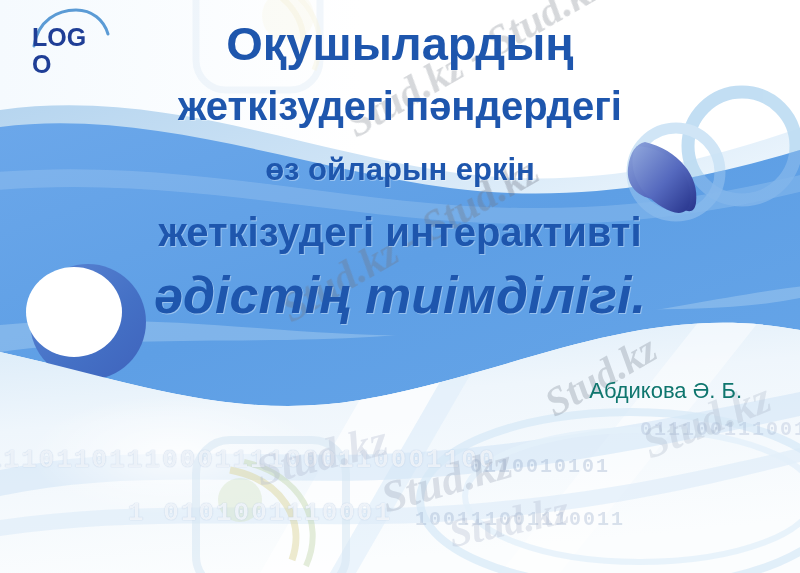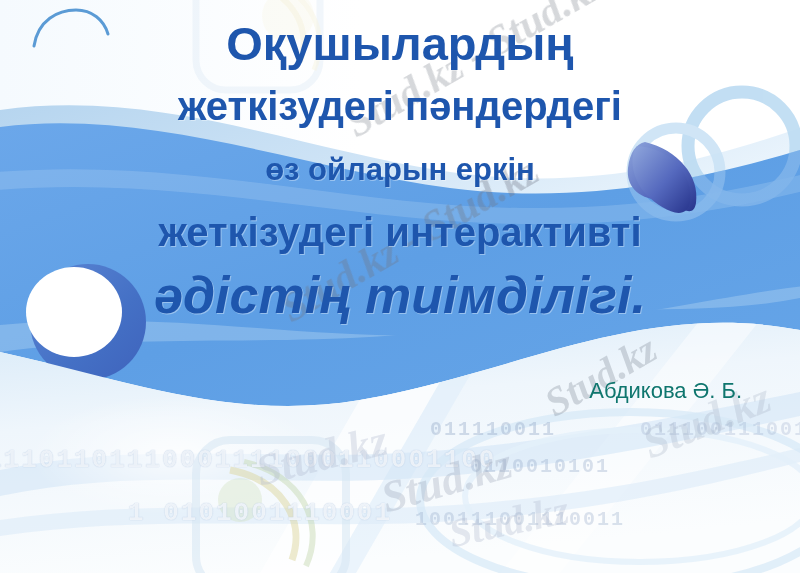--- a/index.html
+++ b/index.html
@@ -236,37 +236,37 @@
       <ellipse cx="175" cy="455" rx="145" ry="60" fill="url(#gBlob)" opacity="0.85"></ellipse>
       <rect x="196" y="440" width="150" height="150" rx="34" ry="34" fill="none" stroke="#D6E6F3" stroke-width="8" opacity="0.55"></rect>
       <path d="M230,470 C282,480 306,520 292,560" fill="none" stroke="#D9D394" stroke-width="7" opacity="0.45"></path>
       <path d="M244,462 C300,474 326,522 306,566" fill="none" stroke="#BFD3A8" stroke-width="6" opacity="0.42"></path>
       <circle cx="240" cy="500" r="22" fill="#CFE0B9" opacity="0.35"></circle>
     </g>
   </svg>
 
   <div class="binary b1">11101101110001111000110001100</div>
   <div class="binary b2">1 0101001110001</div>
-  <div class="binary b3">011110011</div>
   <div class="binary b4">0110010101</div>
   <div class="binary b5">100111001110011</div>
   <div class="binary b6">01110011100111001110</div>
 
   <div class="wm w1">Stud.kz - Stud.kz</div>
   <div class="wm w2">Stud.kz - Stud.kz</div>
   <div class="wm w3">Stud.kz</div>
   <div class="wm w4">Stud.kz</div>
   <div class="wm w5">Stud.kz</div>
   <div class="wm w6">Stud.kz</div>
   <div class="wm w7">Stud.kz</div>
 
   <div id="logo">
     <svg class="logo-arc" viewBox="0 0 78 40" xmlns="http://www.w3.org/2000/svg">
       <path d="M2,38 C6,12 26,2 44,2 C60,2 72,12 76,26" fill="none" stroke="#5B9BD5" stroke-width="3" stroke-linecap="round"></path>
     </svg>
+    <div class="logo-text">LOGO</div>
   </div>
 
   <div id="title">
     <span class="tline l1">Оқушылардың</span>
     <span class="tline l2">жеткізудегі пәндердегі</span>
     <span class="tline l3">өз ойларын еркін</span>
     <span class="tline l4">жеткізудегі интерактивті</span>
     <span class="tline l5">әдістің тиімділігі.</span>
   </div>
 

